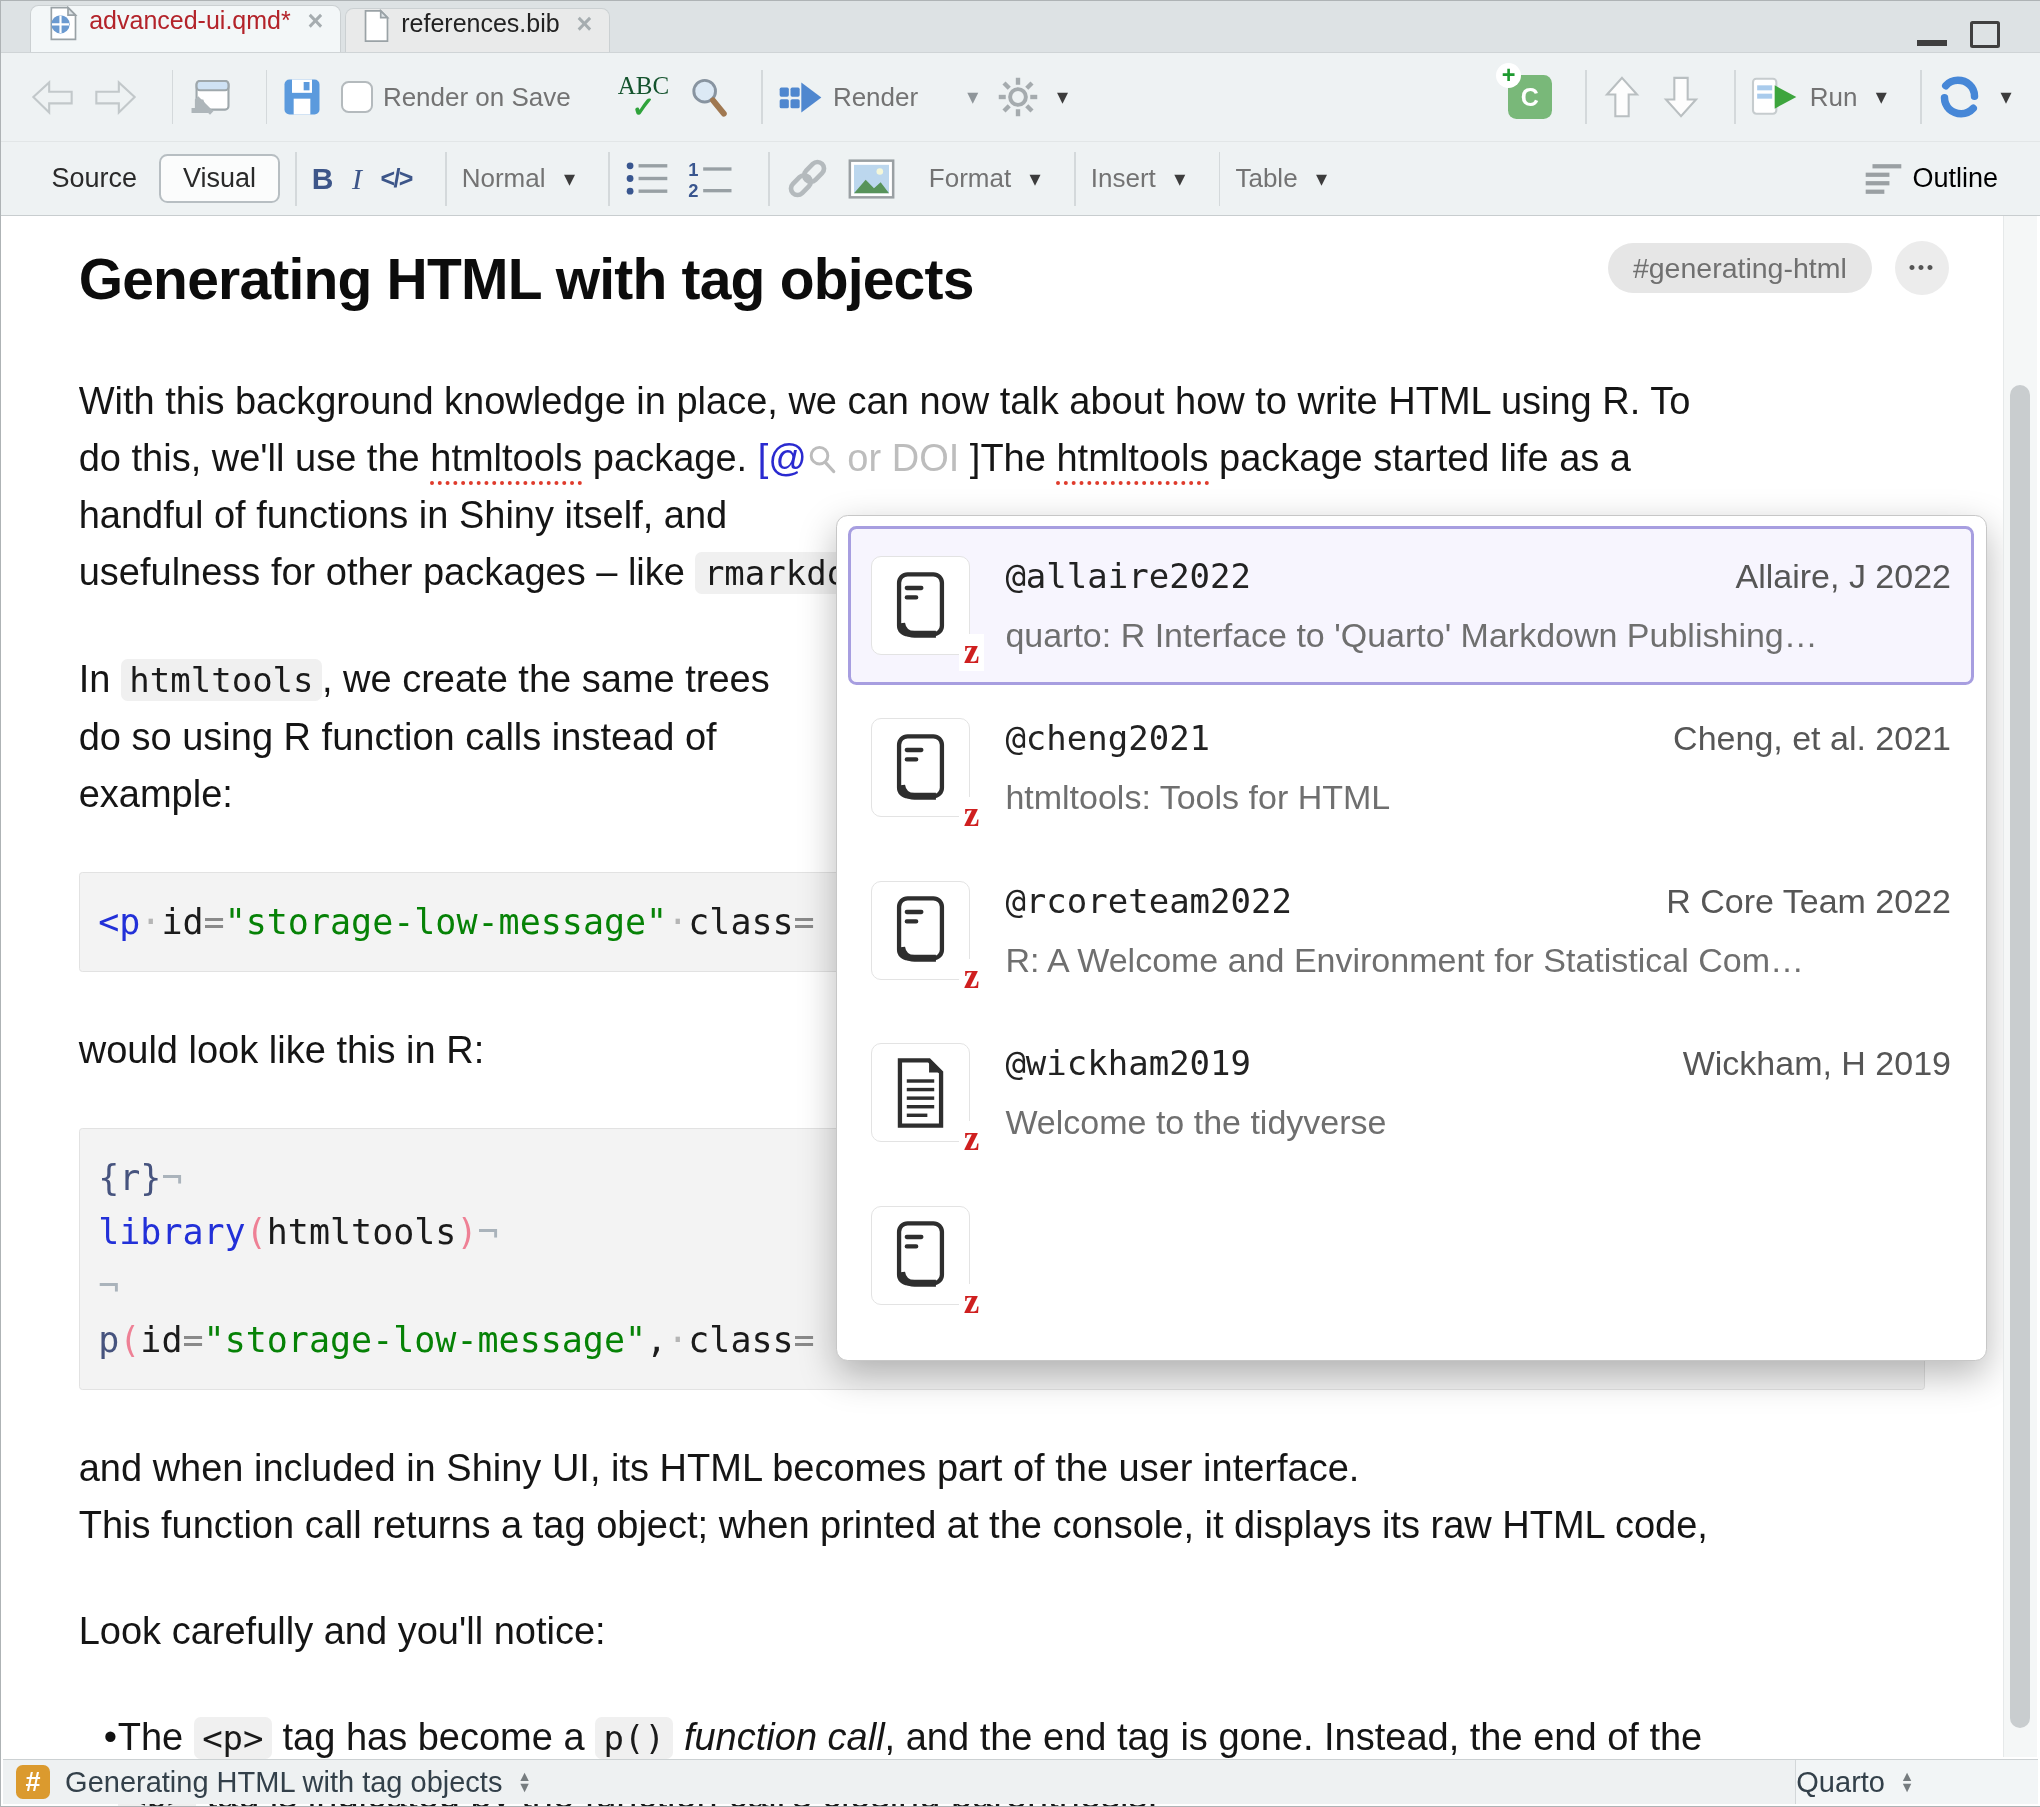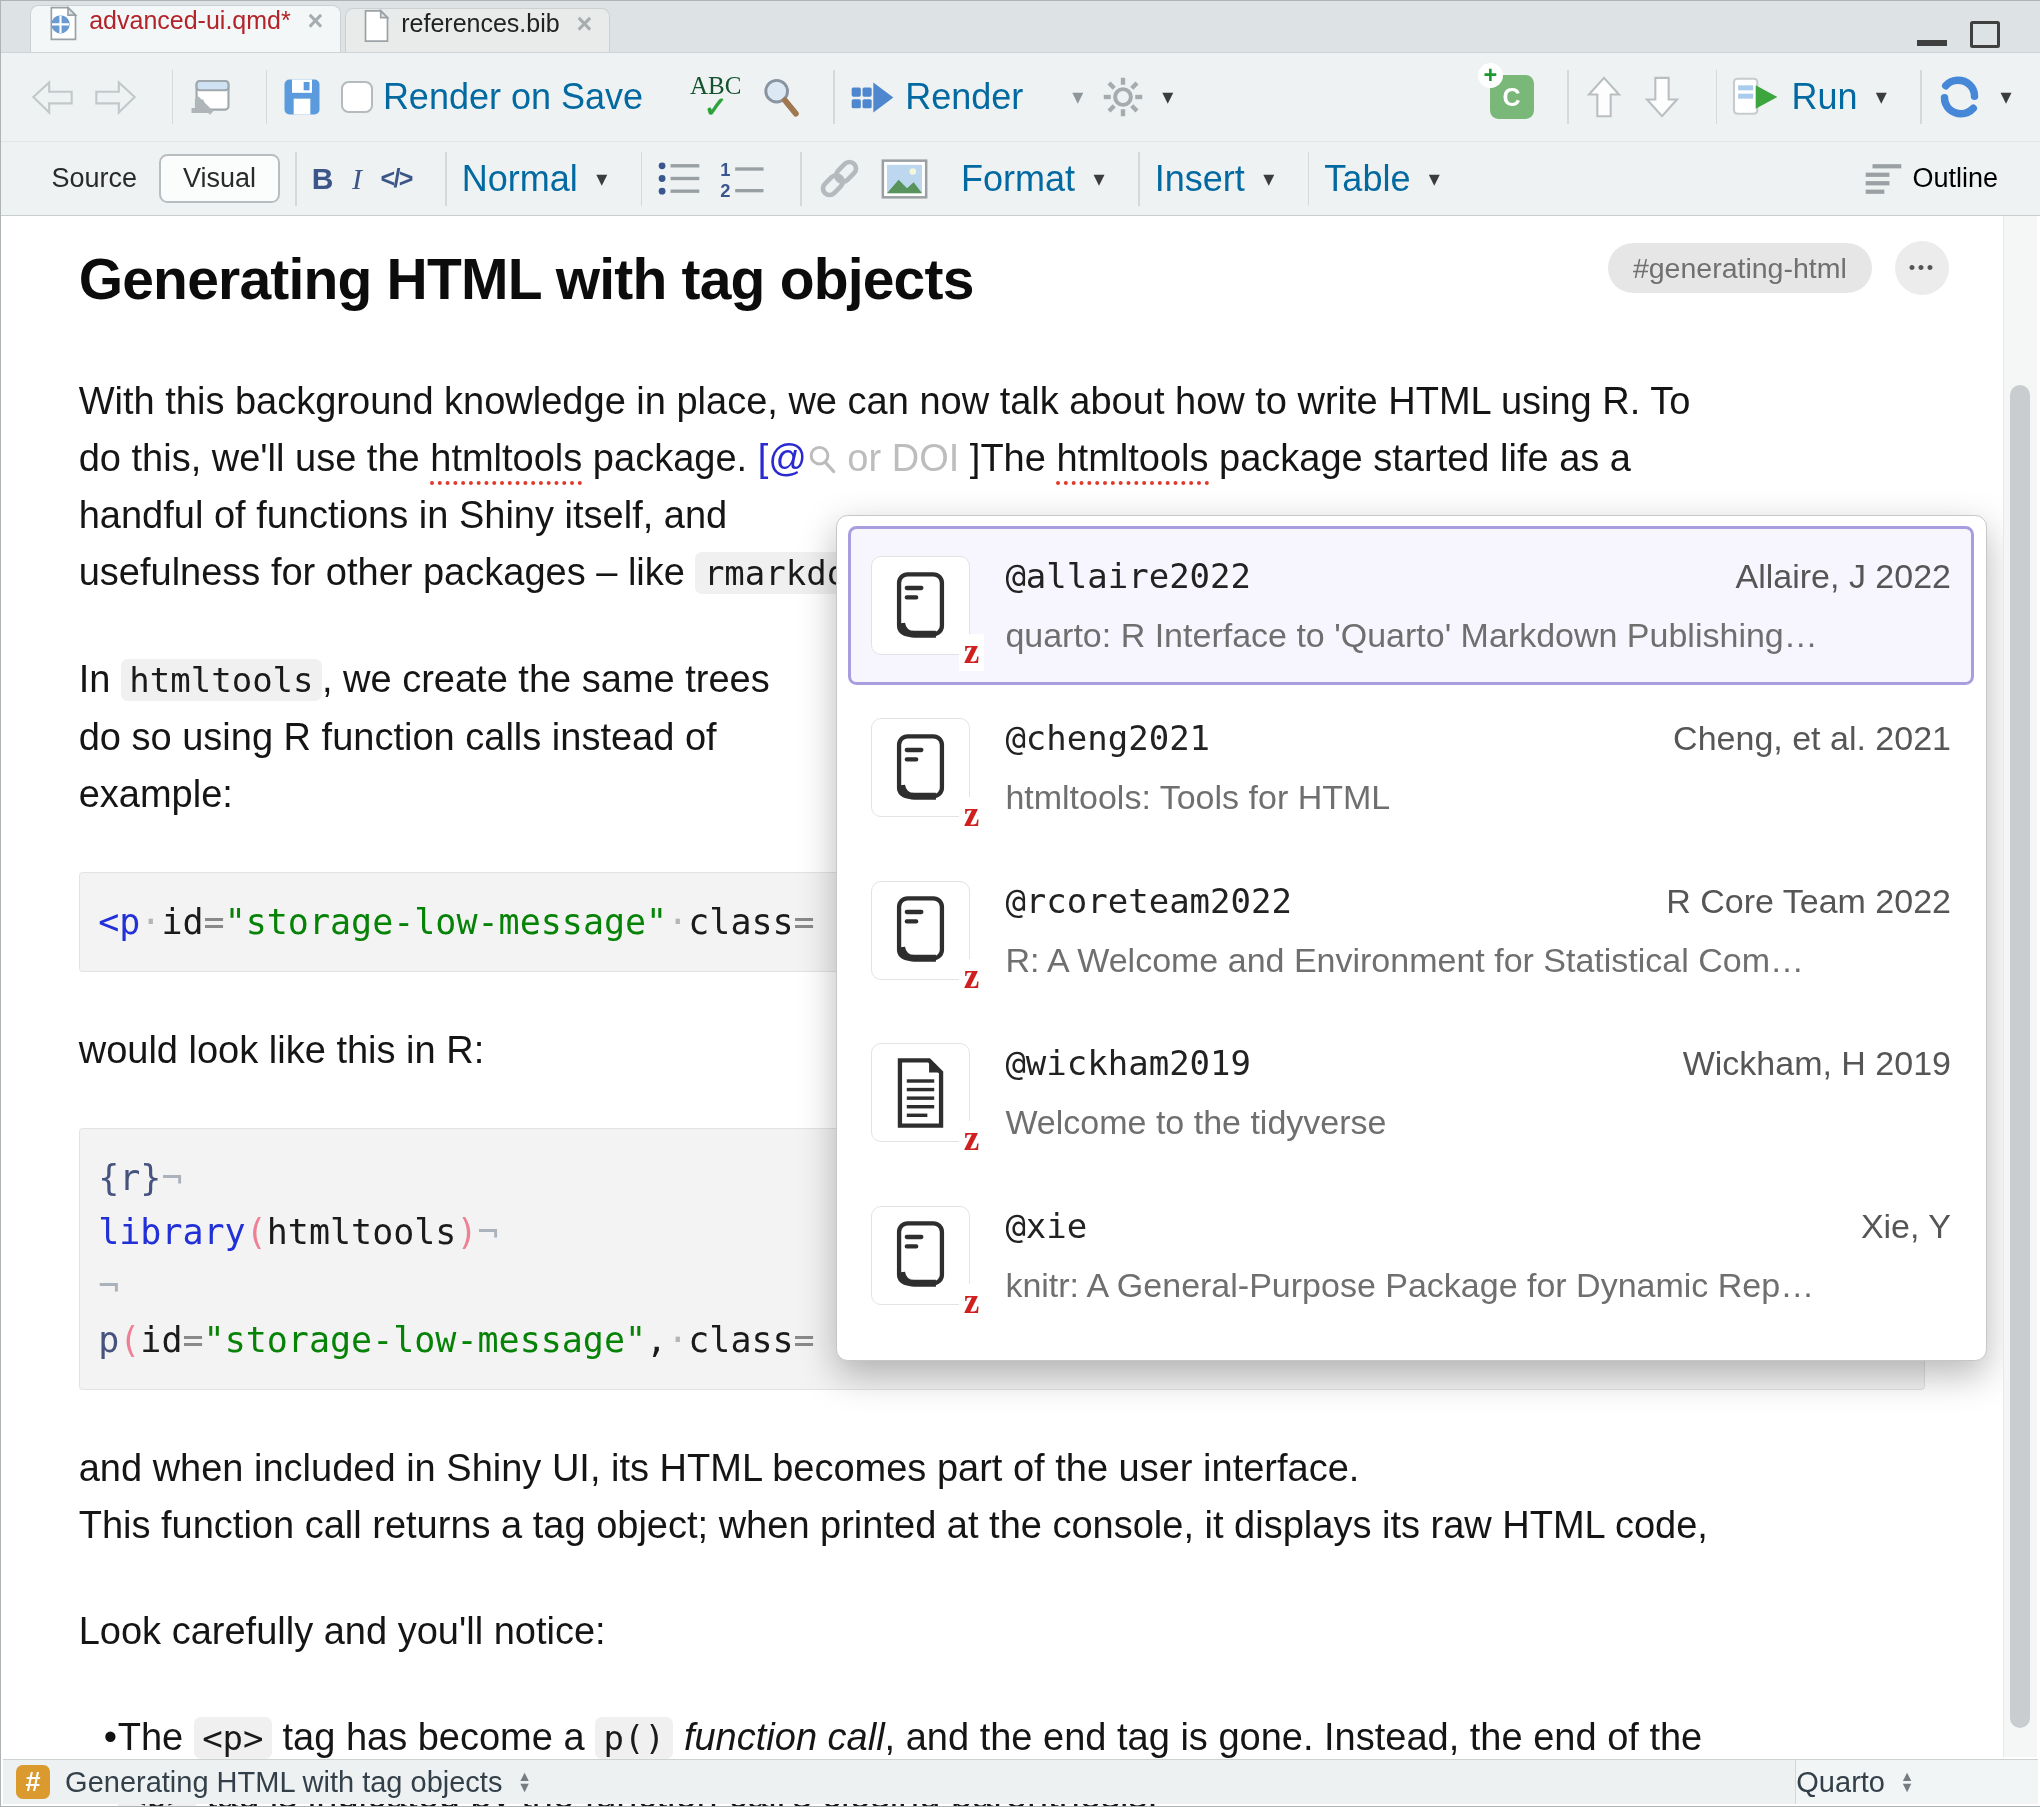--- a/index.html
+++ b/index.html
@@ -19,21 +19,21 @@
   .winctl{position:absolute;right:40px;top:18.5px;display:flex;gap:23.5px;align-items:flex-end;height:28.5px}
   .ic-min{width:30px;height:5.9px;background:#3f3f3f;margin-bottom:2.5px}
   .ic-max{width:30px;height:27px;border:3.4px solid #3f3f3f;border-radius:2.5px}
   
   .row1{position:absolute;top:52px;left:0;right:0;height:89px;background:#eef2f3;display:flex;align-items:center;
         padding:0 28.5px;border-bottom:0.8px solid #e2e6e7}
   .row2{position:absolute;top:141px;left:0;right:0;height:74px;background:#eef2f3;display:flex;align-items:center;
         padding:0 28.5px;border-bottom:1.7px solid #c8cdcf}
   .tbtn{display:flex;align-items:center;gap:10px;margin-right:18.5px}
   .sep{width:1.7px;height:54px;background:#d4d9db;margin:0 15px}
-  .tlabel2{font-size:36px;color:#0369a1;white-space:pre}
+  .tlabel2{font-size:26px;color:#737373;white-space:pre}
   .caret{font-size:22px;color:#3c3c3c;margin-left:8.4px}
   .caret.lite{color:#8f969a}
   .checkbox{width:32px;height:32px;background:#fff;border:2.5px solid #b4babd;border-radius:7.6px}
   .abc{display:flex;flex-direction:column;align-items:center;line-height:1}
   .abc .a{font-size:25px;font-weight:400;color:#14532d;font-family:"Liberation Serif",serif}
   .abc .c{font-size:28.5px;font-weight:700;color:#2fa33b;margin-top:-5px}
   .plusc{position:relative;width:44px;height:44px;background:#79b879;border-radius:8.4px;display:flex;align-items:center;justify-content:center}
   .plusc .cc{color:#fff;font-size:25px;font-weight:700}
   .plusc .pp{position:absolute;left:-11.7px;top:-11.7px;width:25px;height:25px;background:#fff;border-radius:50%;
              color:#1d9a2f;font-size:23.5px;font-weight:700;display:flex;align-items:center;justify-content:center;line-height:1}
@@ -467,27 +467,20 @@
 
       <div class="crow">
         <span class="cibox">
           <svg width="55" height="72" viewBox="0 0 64 84">
               <rect x="7" y="5" width="50" height="70" rx="10" fill="#fff" stroke="#2e2e2e" stroke-width="5"></rect>
               <path d="M16 21h17M16 32h11" stroke="#2e2e2e" stroke-width="5" stroke-linecap="round"></path>
               <path d="M10 62c1 8 7 13 15 13h25" fill="none" stroke="#2e2e2e" stroke-width="8"></path>
             </svg>
           <span class="zb">z</span>
         </span>
-        <span class="cmain">
-          <span class="ctop">
-              <span class="cid">@xie</span>
-              <span class="cname">Xie, Y</span>
-            </span>
-          <span class="ctitle">knitr: A General-Purpose Package for Dynamic Rep…</span>
-        </span>
       </div>
 
     </div>
   </div>
 
   <div class="sb">
     <div class="sbthumb"></div>
   </div>
 
   <div class="status">

